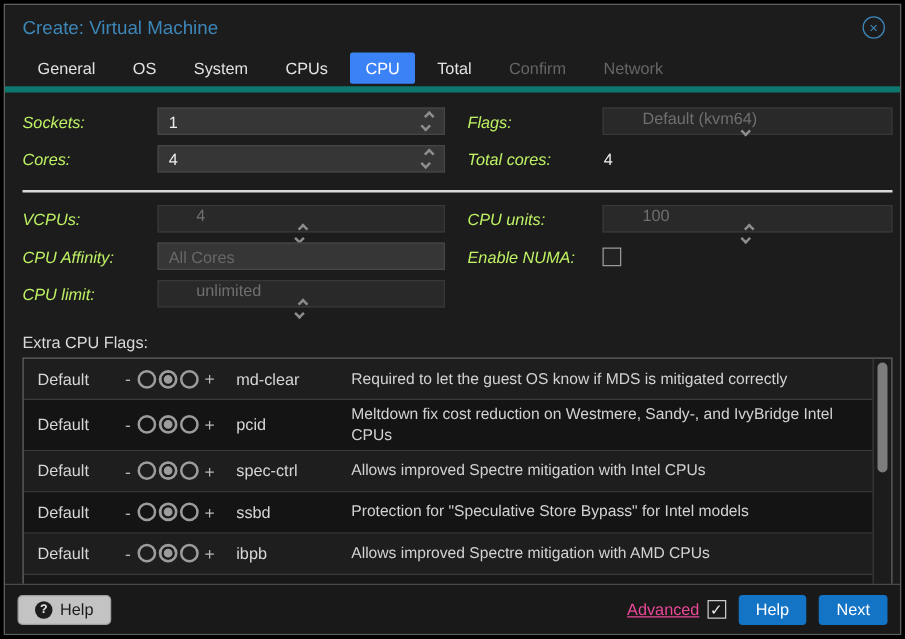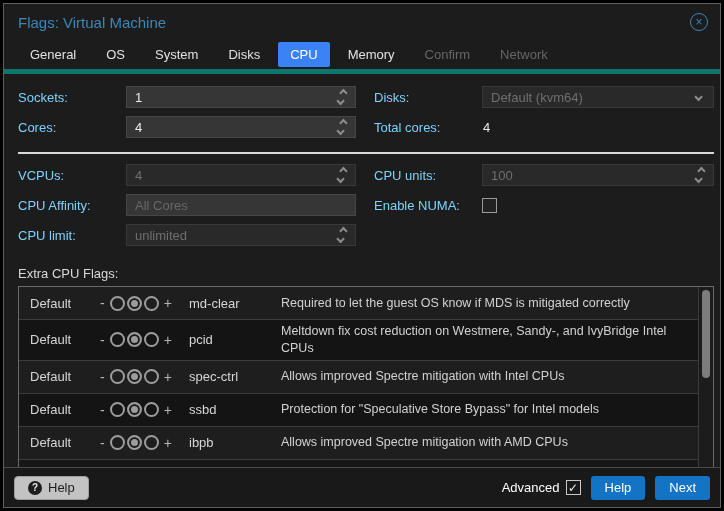--- a/index.html
+++ b/index.html
@@ -22,26 +22,26 @@
   .tab { padding:5px 12px; color:#e2e2e2; border-radius:2px; cursor:pointer; }
   .tab.active { background:#3b82f6; color:#fff; }
   .tab.disabled { color:#666; cursor:default; }
 
   
   .form-area { padding:12px 6px 0 14px; }
   .cols { display:flex; }
   .col-left { width:338px; flex:none; }
   .col-right { flex:1; margin-left:18px; }
   .frow { display:flex; align-items:center; height:22px; margin-bottom:8px; }
-  .flabel { width:108px; flex:none; color:#7dd3fc; }
+  .flabel { width:108px; flex:none; color:#bef264;font-style:italic; }
   .field { flex:1; height:22px; background:#363636; border:1px solid #464646;
            display:flex; align-items:center; position:relative; }
   .field input { flex:1; background:transparent; border:none; outline:none; color:#ececec;
                  font-size:13px; padding:0 0 0 8px; font-family:inherit; min-width:0; }
-  .field.disabled { background:#292929; border-color:#383838; }
+  .field.disabled { background:#292929; border-color:#383838;flex-direction:column; }
   .field.disabled input { color:#6f6f6f; }
   .field input::placeholder { color:#686868; opacity:1; }
   .spin-btns { width:26px; height:100%; display:flex; flex-direction:column;
                align-items:center; justify-content:center; gap:2px; cursor:pointer; }
   .chev { width:6px; height:6px; border-top:2px solid #8d8d8d; border-right:2px solid #8d8d8d; }
   .chev.up { transform:rotate(-45deg) translate(1px,1px); }
   .chev.down { transform:rotate(135deg) translate(1px,1px); }
   .drop-arrow { width:26px; display:flex; align-items:center; justify-content:center; cursor:pointer; }
   .plain-value { color:#ececec; padding-left:1px; }
   .numa-box { width:15px; height:15px; border:1px solid #9a9a9a; background:#222; cursor:pointer; }
@@ -75,45 +75,45 @@
   .footer { position:absolute; left:0; right:0; bottom:0; height:40px; background:#191919;
             border-top:1px solid #4a4a4a; display:flex; align-items:center;
             justify-content:space-between; padding:0 10px; }
   .help-btn { background:#c3c3c3; color:#1c1c1c; border:1px solid #9e9e9e; border-radius:4px;
               height:24px; padding:0 13px; display:flex; align-items:center; gap:6px;
               font-size:13px; cursor:pointer; }
   .help-icon { width:14px; height:14px; background:#1d1d1d; color:#e8e8e8; border-radius:50%;
                font-size:10px; display:flex; align-items:center; justify-content:center;
                font-weight:bold; }
   .footer-right { display:flex; align-items:center; gap:10px; }
-  .adv-label { color:#ffffff; }
+  .adv-label { color:#ec4899;text-decoration:underline; }
   .adv-box { width:15px; height:15px; border:1px solid #c9c9c9; color:#f2f2f2;
              display:flex; align-items:center; justify-content:center; font-size:12px;
              background:transparent; cursor:pointer; margin-left:-4px; }
   .btn-blue { background:#1373c4; color:#fff; border:none; border-radius:3px; height:24px;
               min-width:52px; padding:0 14px; font-size:13px; font-family:inherit;
               cursor:pointer; }
 </style>
 </head>
 <body>
 
 <div class="dialog">
 
   <div class="titlebar">
-    <span class="title">Flags: Virtual Machine</span>
+    <span class="title">Create: Virtual Machine</span>
     <span class="close-btn">×</span>
   </div>
 
   <div class="tabbar">
     <span class="tab">General</span>
     <span class="tab">OS</span>
     <span class="tab">System</span>
-    <span class="tab">Disks</span>
+    <span class="tab">CPUs</span>
     <span class="tab active">CPU</span>
-    <span class="tab">Memory</span>
+    <span class="tab">Total</span>
     <span class="tab disabled">Confirm</span>
     <span class="tab disabled">Network</span>
   </div>
 
   <div class="form-area">
 
     <div class="cols">
       <div class="col-left">
         <div class="frow">
           <span class="flabel">Sockets:</span>
@@ -131,21 +131,21 @@
             <input value="4" style="">
             <span class="spin-btns">
               <i class="chev up"></i>
               <i class="chev down"></i>
             </span>
           </div>
         </div>
       </div>
       <div class="col-right">
         <div class="frow">
-          <span class="flabel">Disks:</span>
+          <span class="flabel">Flags:</span>
           <div class="field disabled">
             <input disabled="" value="Default (kvm64)" style="">
             <span class="drop-arrow">
               <i class="chev down"></i>
             </span>
           </div>
         </div>
         <div class="frow">
           <span class="flabel">Total cores:</span>
           <span class="plain-value">4</span>

